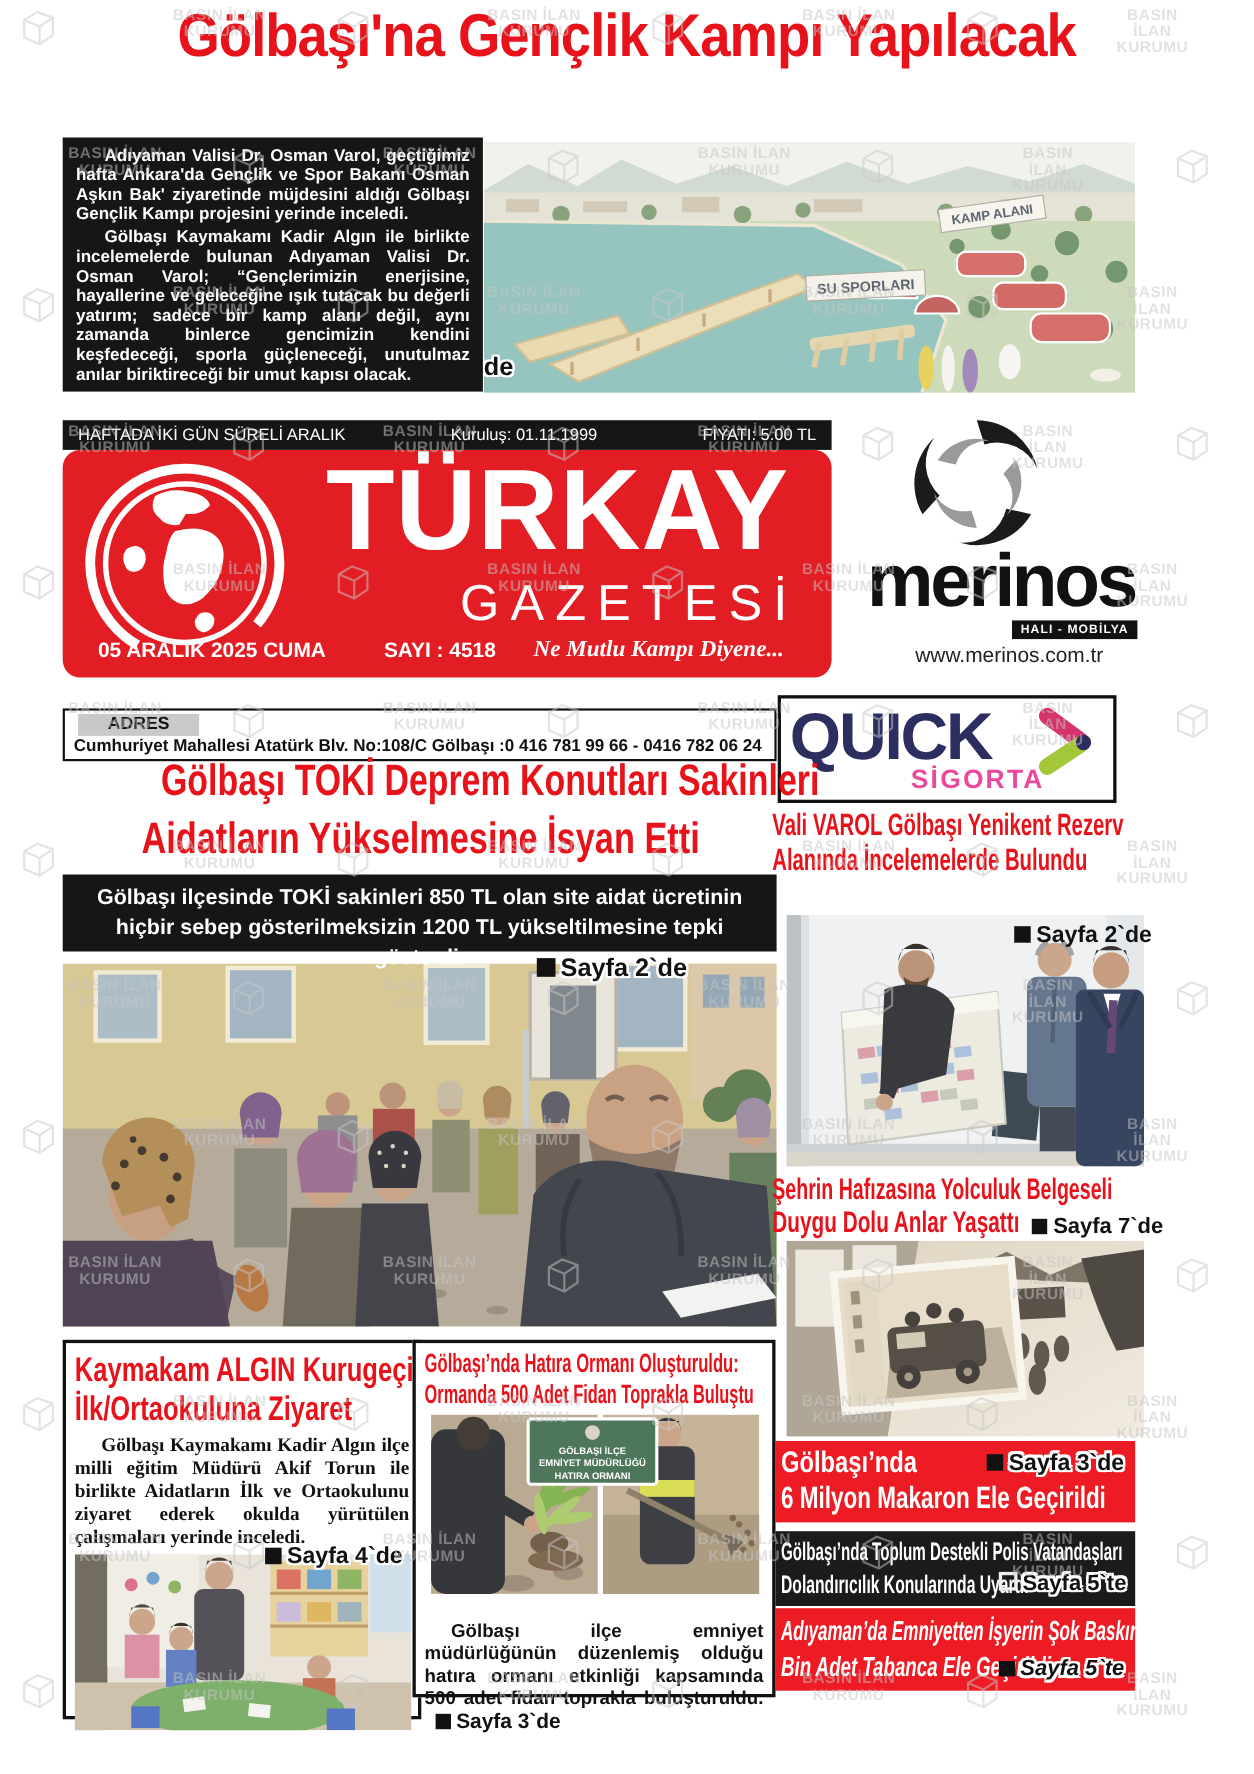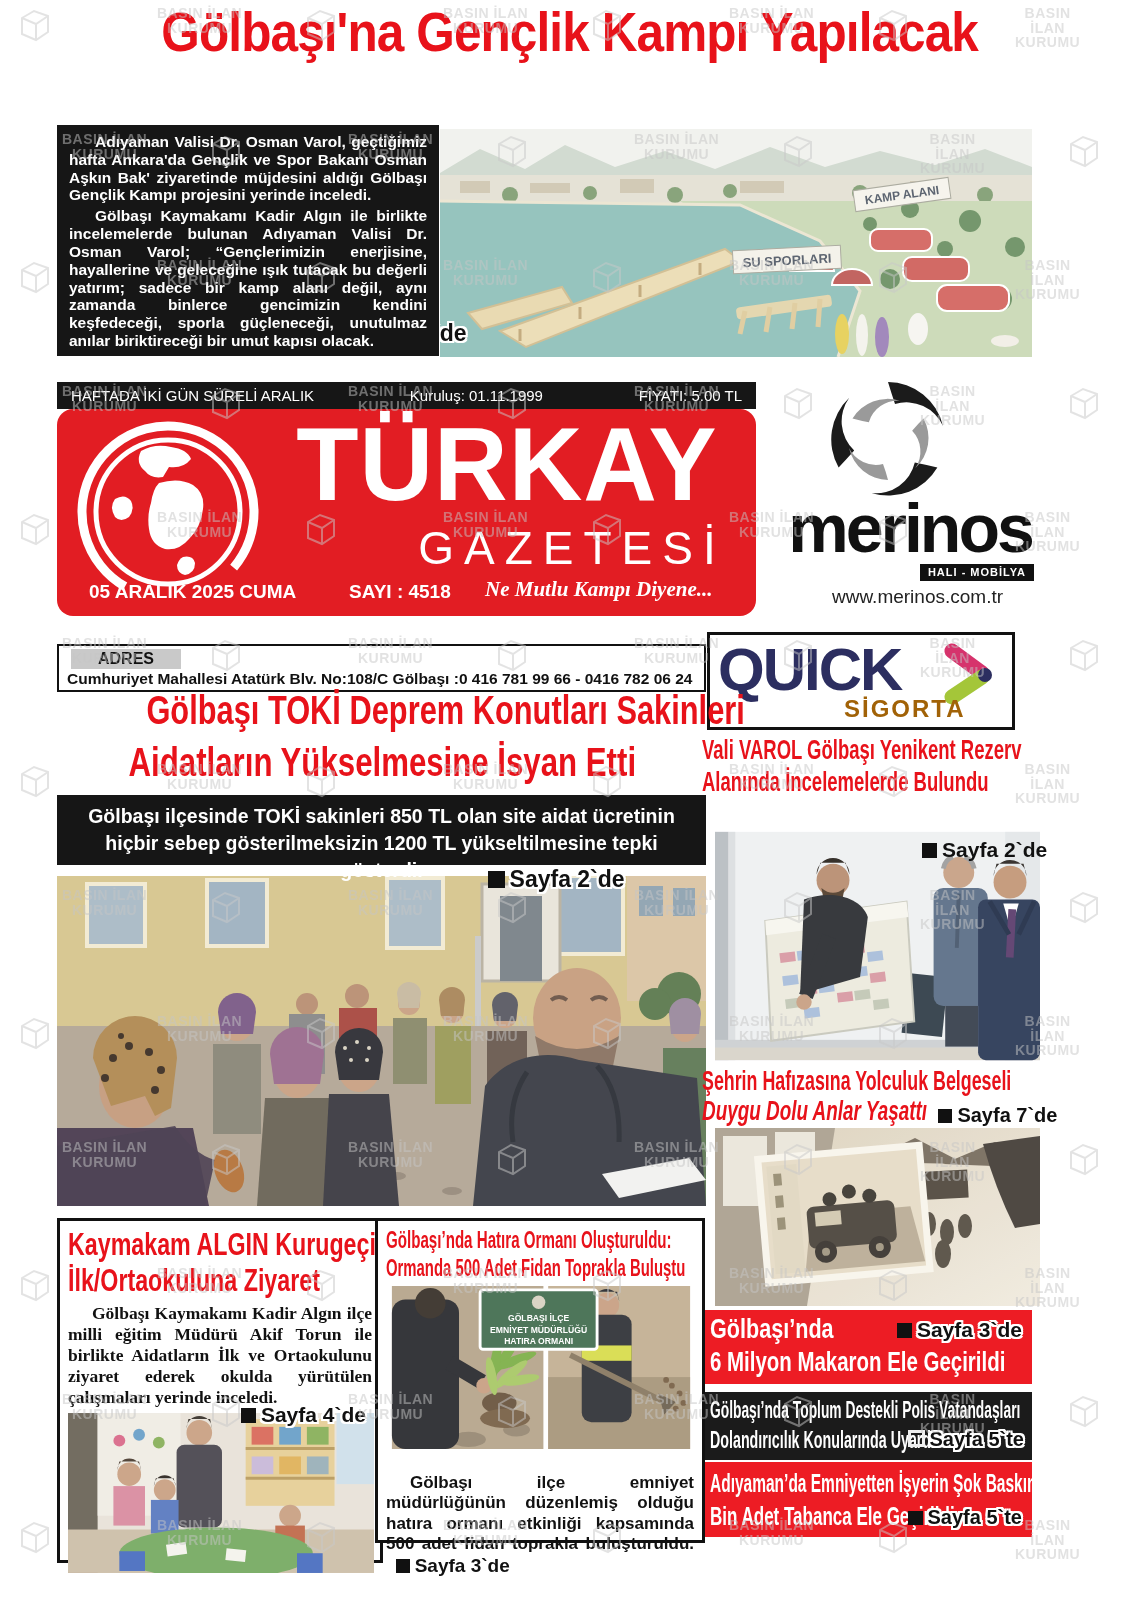--- a/index.html
+++ b/index.html
@@ -158,21 +158,21 @@
     <div class="abs" style="left:8px;top:24px;width:645px;font-size:15.5px;font-weight:bold;white-space:nowrap;color:#111;">Cumhuriyet Mahallesi Atatürk Blv. No:108/C Gölbaşı :0 416 781 99 66 - 0416 782 06 24</div>
   </div>
 
   <div class="abs" style="left:707px;top:632px;width:308px;height:98px;border:3px solid #111;box-sizing:border-box;background:#fff;z-index:2;">
     <div class="abs" style="left:8px;top:0px;font-size:60px;font-weight:bold;color:#2c2e60;letter-spacing:-2px;">QUICK</div>
     <svg class="abs" style="left:226px;top:8px;" width="62" height="62" viewBox="0 0 62 62">
       <line x1="16" y1="8" x2="46" y2="30" stroke="#d6336c" stroke-width="15" stroke-linecap="round"></line>
       <line x1="46" y1="34" x2="16" y2="54" stroke="#a4c639" stroke-width="15" stroke-linecap="round"></line>
       <circle cx="49" cy="32" r="7" fill="#2c2e60"></circle>
     </svg>
-    <div class="abs" style="left:118px;top:60px;font-size:24px;font-weight:bold;color:#a16207;letter-spacing:2px;margin-left:16px;">SİGORTA</div>
+    <div class="abs" style="left:118px;top:60px;font-size:24px;font-weight:bold;color:#ec4899;letter-spacing:2px;">SİGORTA</div>
   </div>
 
   <div class="abs" style="left:57px;top:688px;width:649px;text-align:center;z-index:2;">
     <span class="cond red" style="font-size:40px;transform:scaleX(.77);">Gölbaşı TOKİ Deprem Konutları Sakinleri</span>
   </div>
   <div class="abs" style="left:57px;top:740px;width:649px;text-align:right;z-index:2;">
     <span class="cond red" style="font-size:40px;transform:scaleX(.78);">Aidatların Yükselmesine İsyan Etti</span>
   </div>
   <div class="abs bb" style="left:57px;top:795px;width:649px;height:70px;box-sizing:border-box;padding:8px 10px 0 10px;font-size:19.5px;font-weight:bold;text-align:center;line-height:1.38;z-index:2;">Gölbaşı ilçesinde TOKİ sakinleri 850 TL olan site aidat ücretinin hiçbir sebep gösterilmeksizin 1200 TL yükseltilmesine tepki gösterdi.</div>
   <div class="abs pref owhite" style="left:488px;top:866px;font-size:23px;z-index:4;">
@@ -334,21 +334,21 @@
       <polygon points="298,74 314,74 306,102" fill="#ffffff"></polygon>
       <rect x="302" y="80" width="8" height="50" fill="#5d3f6e" transform="rotate(3 306 105)"></rect>
       <path d="M284,72 l20,34 M330,72 l-16,34" stroke="#24314a" stroke-width="5" fill="none"></path>
     </g>
     <rect width="336" height="236" fill="#fff" opacity=".05"></rect>
   </svg>
 
   <div class="abs" style="left:702px;top:1066px;z-index:2;">
     <span class="condL red" style="font-size:27px;transform:scaleX(.66);">Şehrin Hafızasına Yolculuk Belgeseli</span>
   </div>
-  <div class="abs" style="left:702px;top:1096px;z-index:2;font-style:italic;">
+  <div class="abs" style="left:702px;top:1096px;z-index:2;">
     <span class="condL red" style="font-size:27px;transform:scaleX(.7);">Duygu Dolu Anlar Yaşattı</span>
   </div>
   <div class="abs pref" style="left:938px;top:1104px;font-size:20px;z-index:2;">
     <span class="sq"></span><span>Sayfa 7`de</span>
   </div>
 
   <svg class="abs photo" style="left:715px;top:1128px;z-index:1;" width="325" height="178" viewBox="0 0 325 178">
     <defs>
       <linearGradient id="sep" x1="0" y1="0" x2="1" y2="1">
         <stop offset="0" stop-color="#d9cdb6"></stop>
@@ -417,21 +417,21 @@
       <span class="condL white" style="font-size:23px;transform:scaleX(.6);">Gölbaşı’nda Toplum Destekli Polis Vatandaşları</span>
     </div>
     <div class="abs" style="left:10px;top:35px;">
       <span class="condL white" style="font-size:23px;transform:scaleX(.62);">Dolandırıcılık Konularında Uyardı</span>
     </div>
     <div class="abs pref owhite" style="right:8px;top:36px;font-size:20px;color:#111;">
       <span class="sq hollow"></span><span>Sayfa 5`te</span>
     </div>
   </div>
 
-  <div class="abs bnr" style="left:700px;top:1462px;width:332px;height:75px;background:#ed1c24;z-index:2;">
+  <div class="abs bnr" style="left:700px;top:1462px;width:332px;height:75px;background:#ed1c24;z-index:2;font-style:italic;">
     <div class="abs" style="left:10px;top:7px;">
       <span class="condL white" style="font-size:25px;transform:scaleX(.62);">Adıyaman’da Emniyetten İşyerin Şok Baskın</span>
     </div>
     <div class="abs" style="left:10px;top:40px;">
       <span class="condL white" style="font-size:25px;transform:scaleX(.68);">Bin Adet Tabanca Ele Geçirildi</span>
     </div>
     <div class="abs pref owhite" style="right:10px;top:44px;font-size:20px;">
       <span class="sq"></span><span>Sayfa 5`te</span>
     </div>
   </div>

